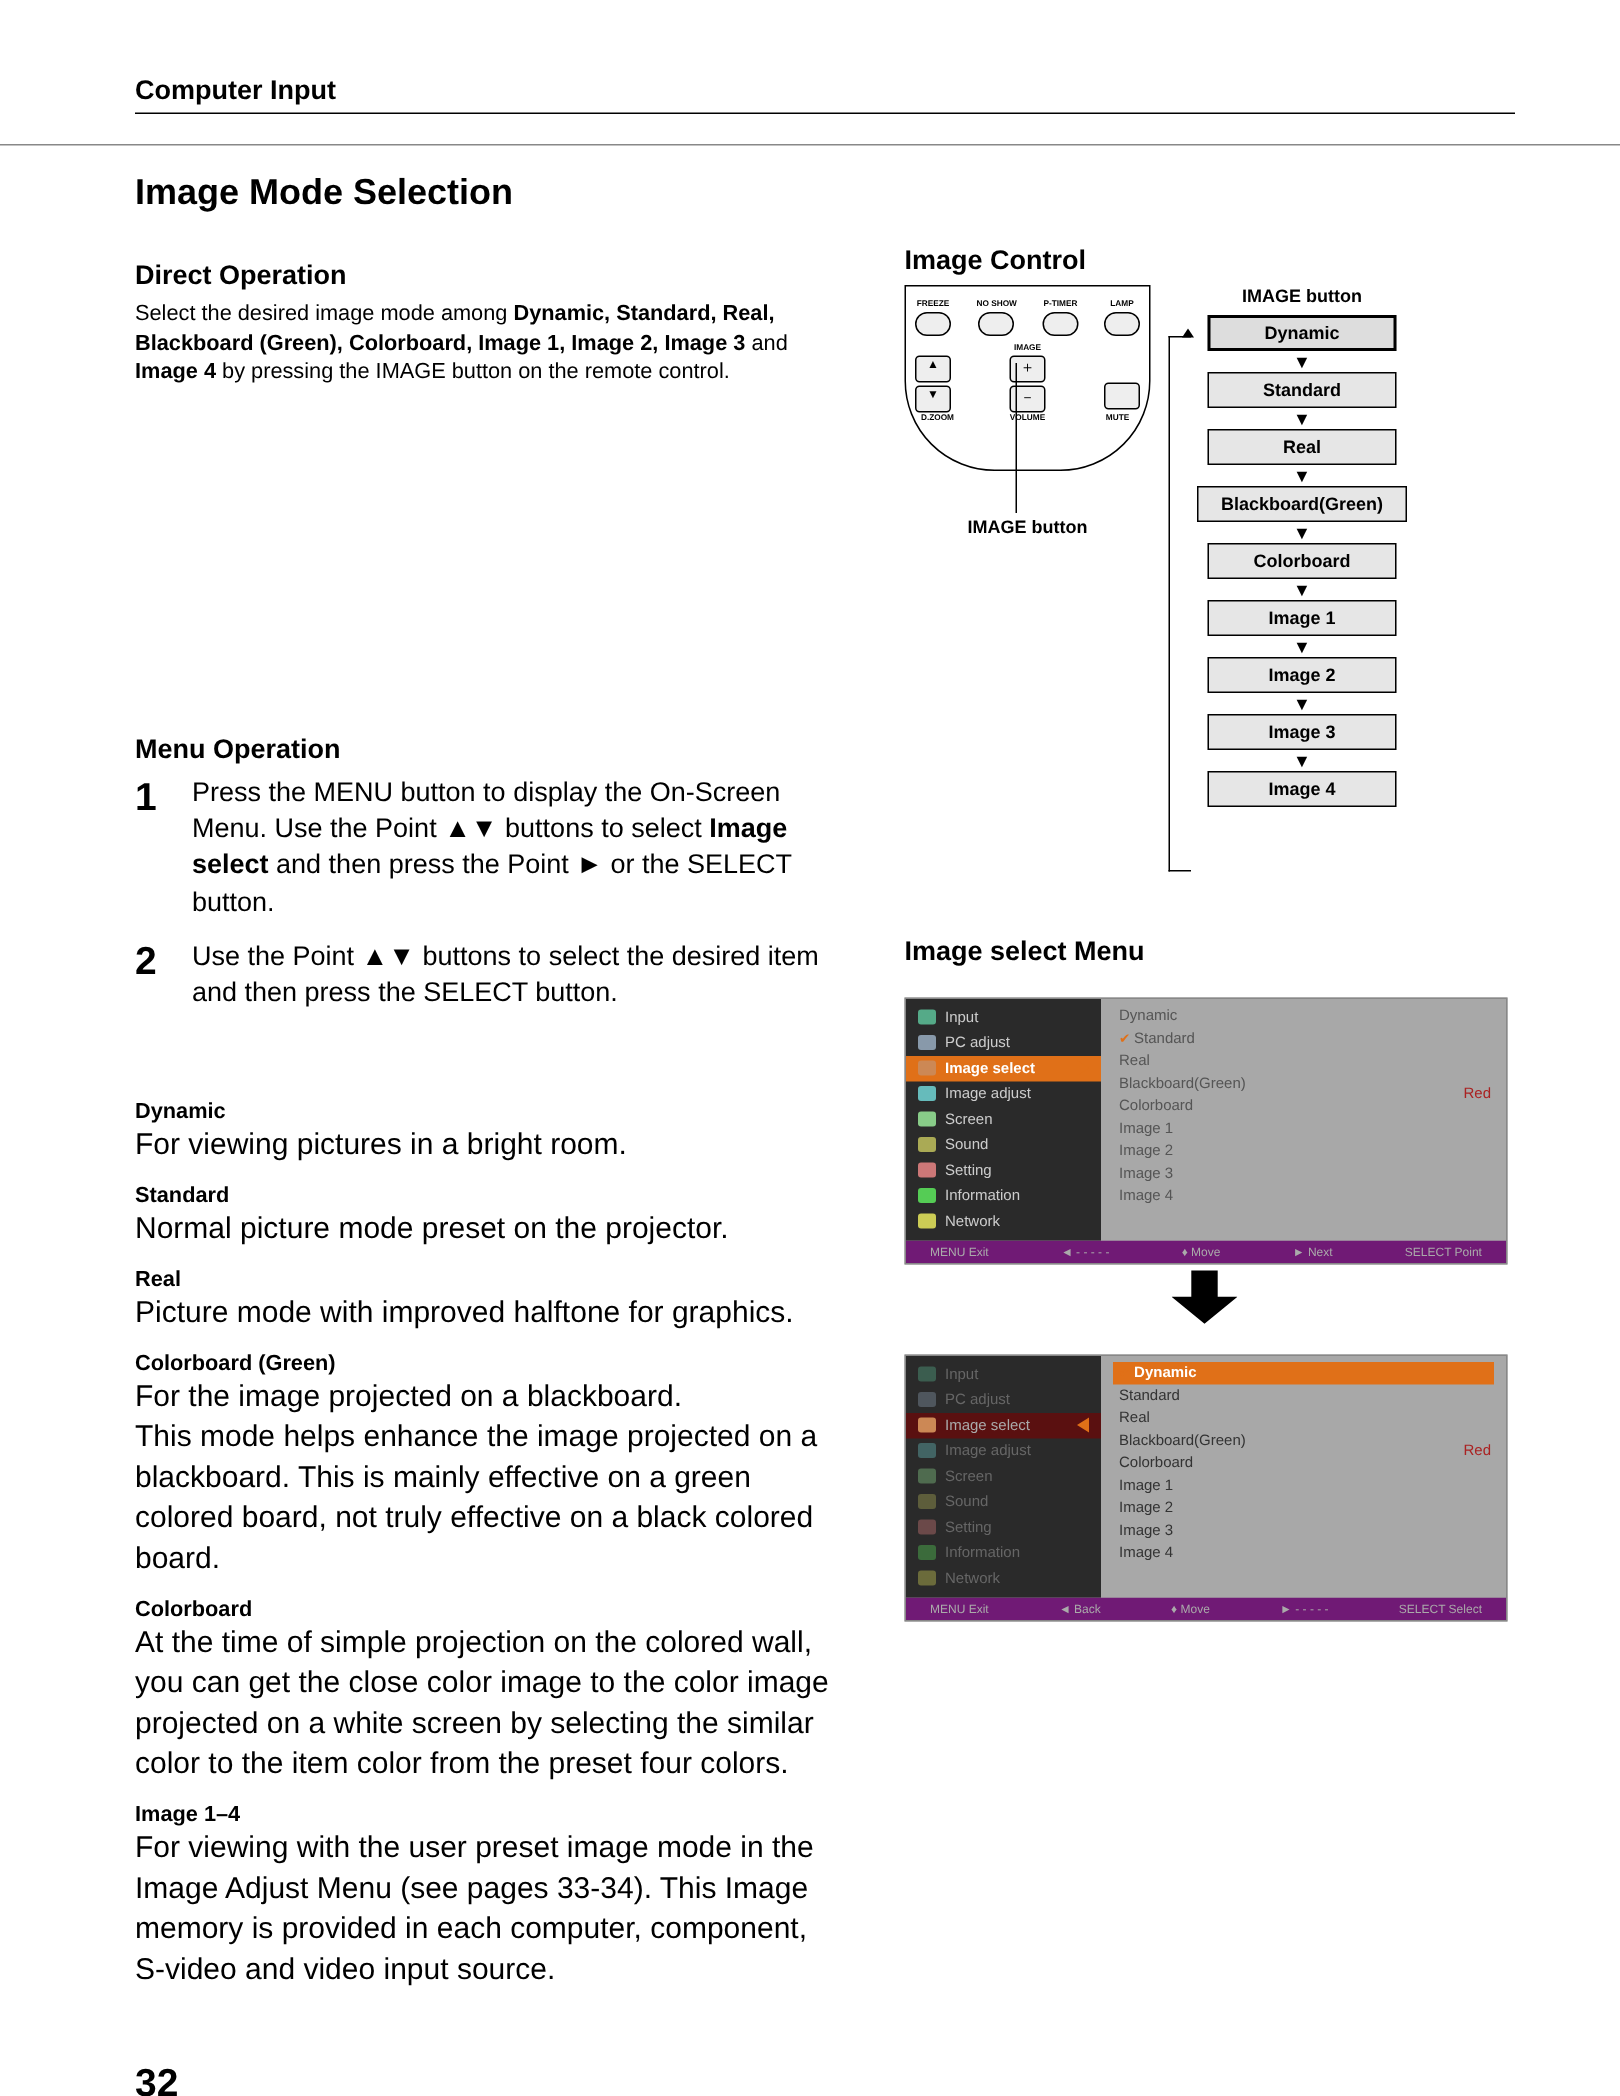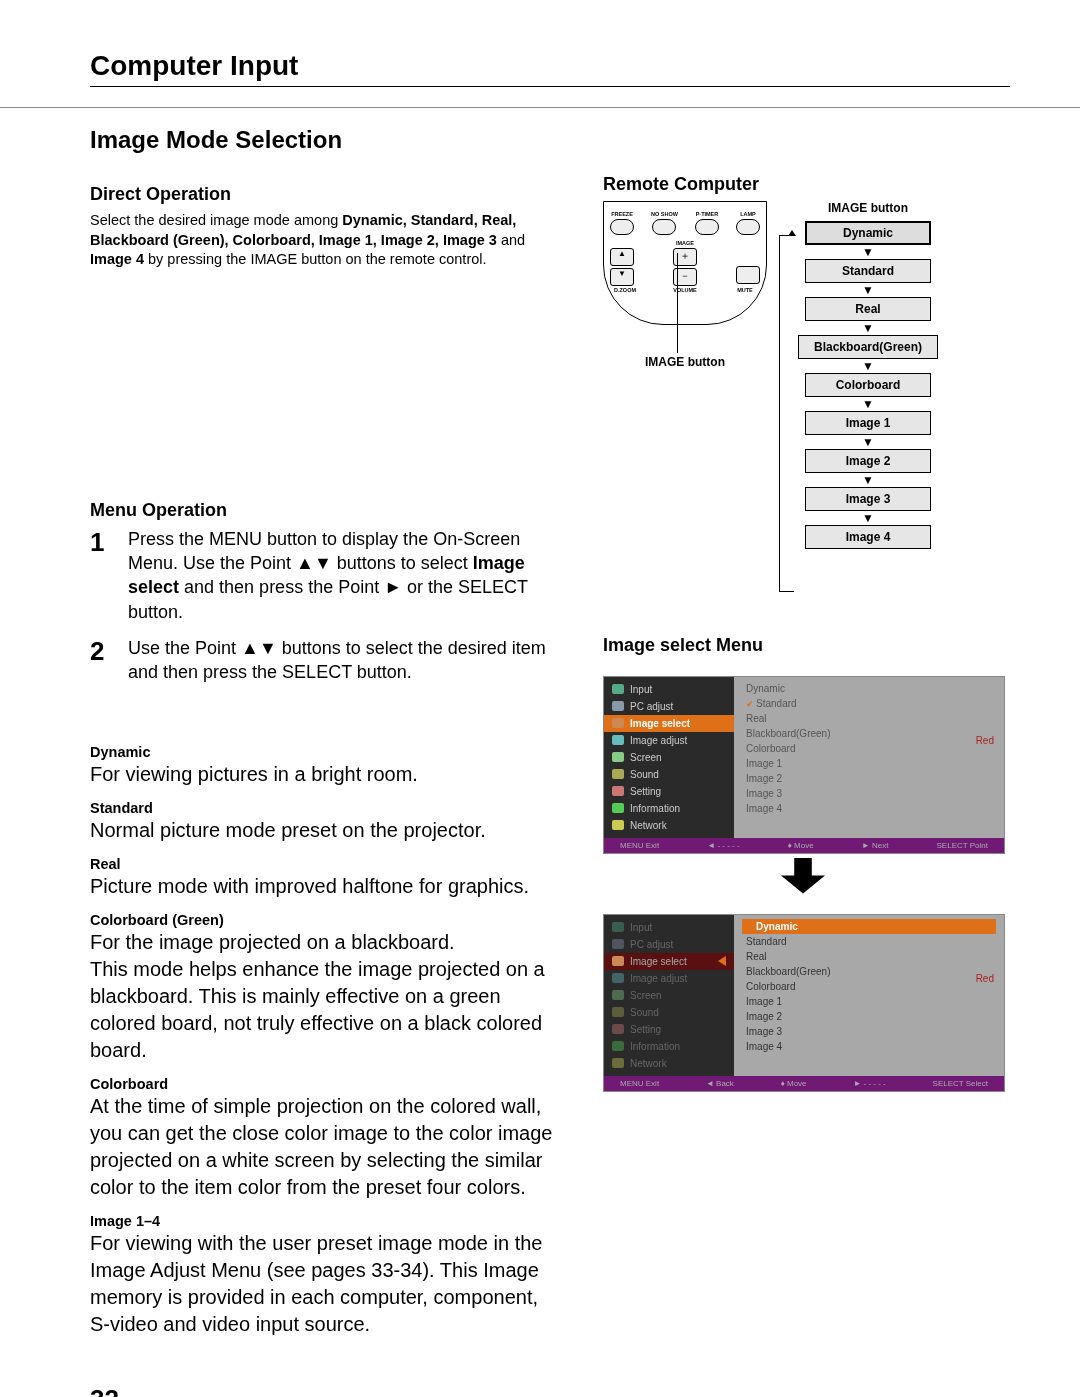--- a/index.html
+++ b/index.html
@@ -8,21 +8,21 @@
     font-family: Arial, Helvetica, sans-serif;
     background: #fff;
     color: #000;
     width: 1080px;
   }
   .page {
     padding: 50px 70px 40px 90px;
     position: relative;
   }
   .section-title {
-    font-size: 28px;
+    font-size: 18px;
     font-weight: bold;
     border-bottom: 1px solid #000;
     padding-bottom: 4px;
     margin-bottom: 20px;
   }
   .hr-line {
     border-top: 1px solid #888;
     margin: 0 -70px 0 -90px;
   }
   h1.page-title {
@@ -246,21 +246,21 @@
         <div class="def-text" style="white-space:pre-line">For the image projected on a blackboard.
 This mode helps enhance the image projected on a blackboard. This is mainly effective on a green colored board, not truly effective on a black colored board.</div>
         <div class="def-title">Colorboard</div>
         <div class="def-text">At the time of simple projection on the colored wall, you can get the close color image to the color image projected on a white screen by selecting the similar color to the item color from the preset four colors.</div>
         <div class="def-title">Image 1–4</div>
         <div class="def-text">For viewing with the user preset image mode in the Image Adjust Menu (see pages 33-34). This Image memory is provided in each computer, component, S-video and video input source.</div>
       </div>
     </div>
 
     <div class="right-col">
-      <h2 class="subhead" style="margin-top:0">Remote Computer</h2>
+      <h2 class="subhead" style="margin-top:0">Image Control</h2>
 
       <div class="remote-wrap">
         <div class="remote">
           <div class="remote-row">
             <div class="rbtn-stack">
                 <div class="rbtn-label">FREEZE</div>
                 <div class="rbtn-round"></div>
               </div>
             <div class="rbtn-stack">
                 <div class="rbtn-label">NO SHOW</div>

